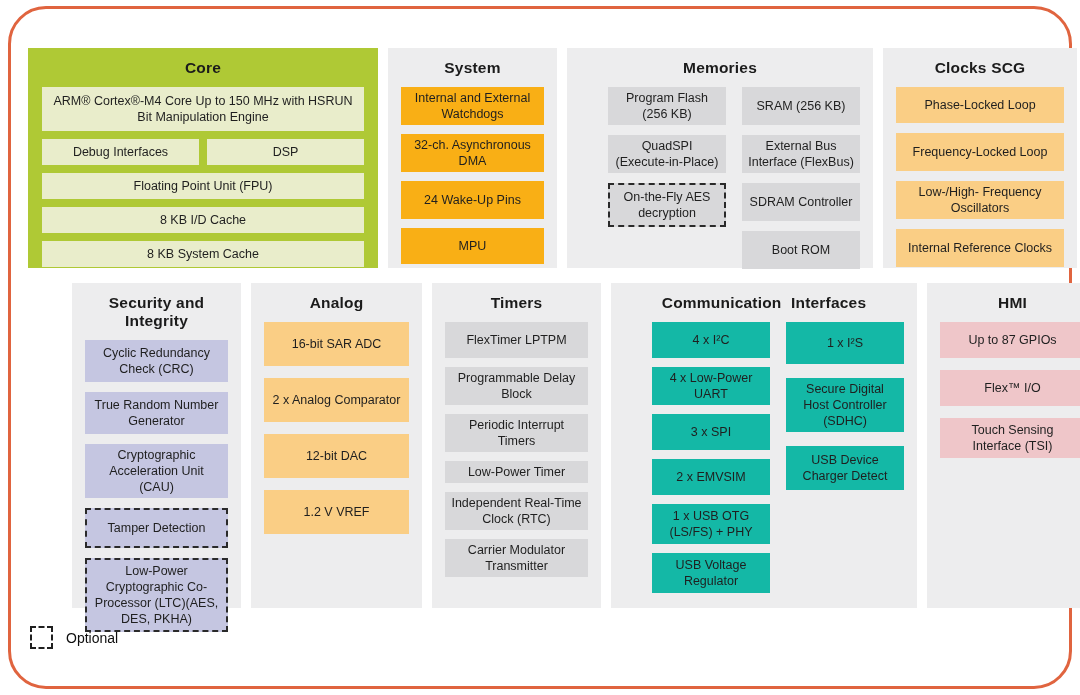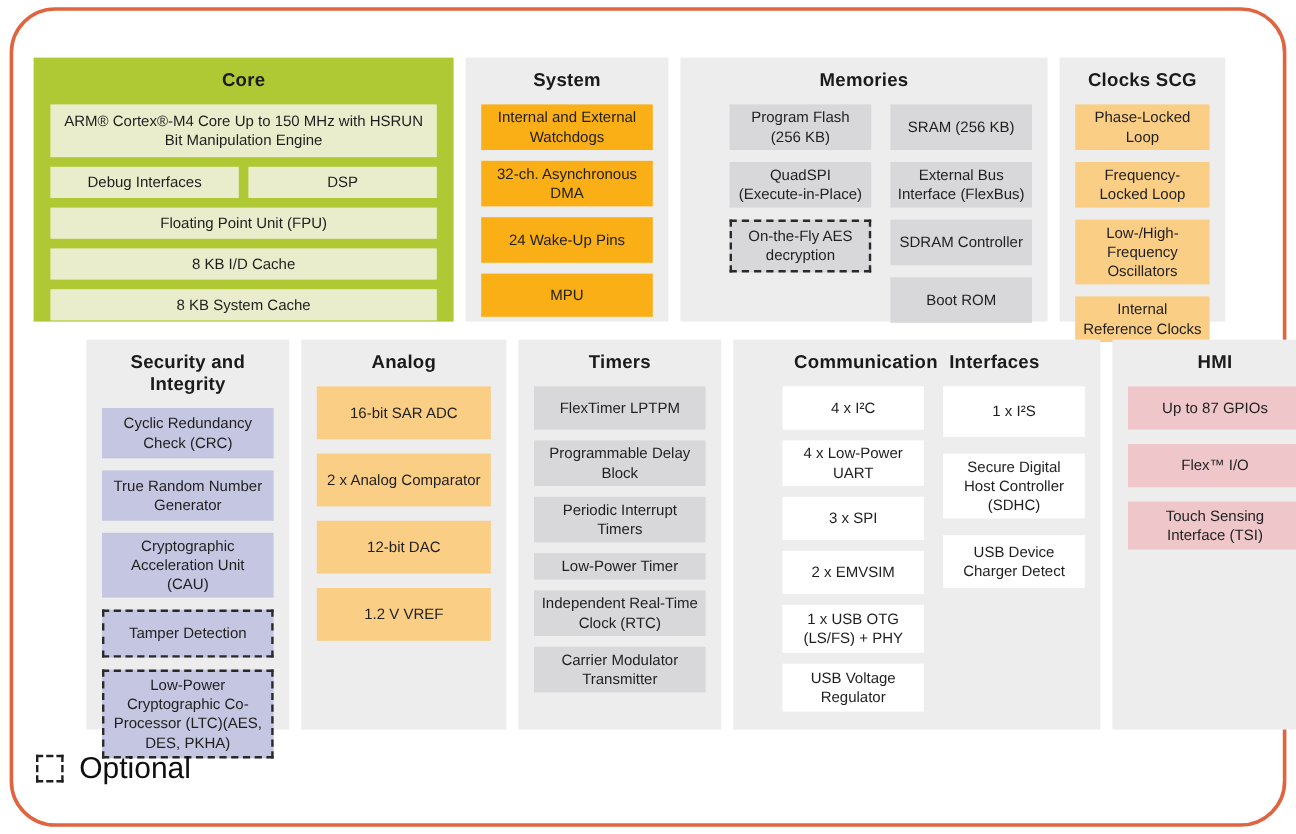--- a/index.html
+++ b/index.html
@@ -3,49 +3,49 @@
 <meta charset="utf-8">
 <style>
   html,body{margin:0;padding:0;background:#ffffff;}
   body{font-family:"Liberation Sans","DejaVu Sans",sans-serif;}
   .canvas{position:relative;width:1080px;height:695px;background:#ffffff;overflow:hidden;}
   .frame{position:absolute;left:8px;top:6px;right:8px;bottom:6px;border:3px solid #E0643F;border-radius:38px;}
   .row{position:absolute;display:flex;gap:10px;}
   .row.top{left:28px;top:48px;height:220px;align-items:center;}
   .row.bot{left:28px;top:283px;height:325px;padding-left:44px;}
   .panel{background:#EDEDEE;height:100%;box-sizing:border-box;display:flex;flex-direction:column;}
-  .w-core{width:350px}.w-sys{width:169px}.w-mem{width:306px}.w-clk{width:138px}
+  .w-core{width:350px}.w-sys{width:169px}.w-mem{width:306px}.w-clk{width:194px}
   .w-sec{width:169px}.w-ana{width:171px}.w-tim{width:169px}.w-com{width:306px}.w-hmi{width:171px}
   .ptitle{font-weight:bold;font-size:15.5px;text-align:center;margin:11px 4px 10px;color:#1b1b1b;letter-spacing:.2px;}
   .ptitle.narrow{max-width:110px;margin-left:auto;margin-right:auto;}
   .ptitle.wsp{word-spacing:5px;}
   .stack{display:flex;flex-direction:column;gap:9px;padding:0 13px;}
   .blk{display:flex;align-items:center;justify-content:center;text-align:center;
        font-size:12.5px;line-height:1.28;padding:3px 6px;color:#1f1f1f;box-sizing:border-box;}
   .c-coreblk{background:#E9EDCB}
   .c-orange{background:#F9AF15}
   .c-lorange{background:#FACE85}
   .c-gray{background:#D8D8DA}
   .c-purple{background:#C5C6E1}
-  .c-blue{background:#ffffff}
+  .c-blue{background:#14b8a6}
   .c-pink{background:#EFC6C9}
   .dashed{border:2px dashed #2a2a2a;}
   .core{background:#AFC935;}
   .core .stack{padding:0 14px 14px;gap:8px;}
   .core .blk{min-height:26px;}
   .core .blk.tall{min-height:44px;}
   .pair{display:flex;gap:8px;}
   .pair .blk{flex:1;}
   .twocol{display:flex;gap:16px;padding:0 13px;margin-left:28px;}
   .twocol .col{flex:1;display:flex;flex-direction:column;}
   .h38{min-height:38px}.h36{min-height:36px}.h40{min-height:40px}.h42{min-height:42px}.h44{min-height:44px}.h58{min-height:58px}
   .g9{gap:9px}.g10{gap:10px}.g12{gap:12px}.g14{gap:14px}
   .legend{position:absolute;left:30px;top:626px;display:flex;align-items:center;gap:13px;}
   .legend .box{width:19px;height:19px;border:2px dashed #1f1f1f;background:#fff;}
-  .legend .lbl{font-size:25px;color:#0e0e0e;}
+  .legend .lbl{font-size:14px;color:#0e0e0e;}
 </style>
 </head>
 <body>
 
 <div class="canvas">
   <div class="frame"></div>
 
   <div class="row top">
 
     <section class="panel core w-core">

